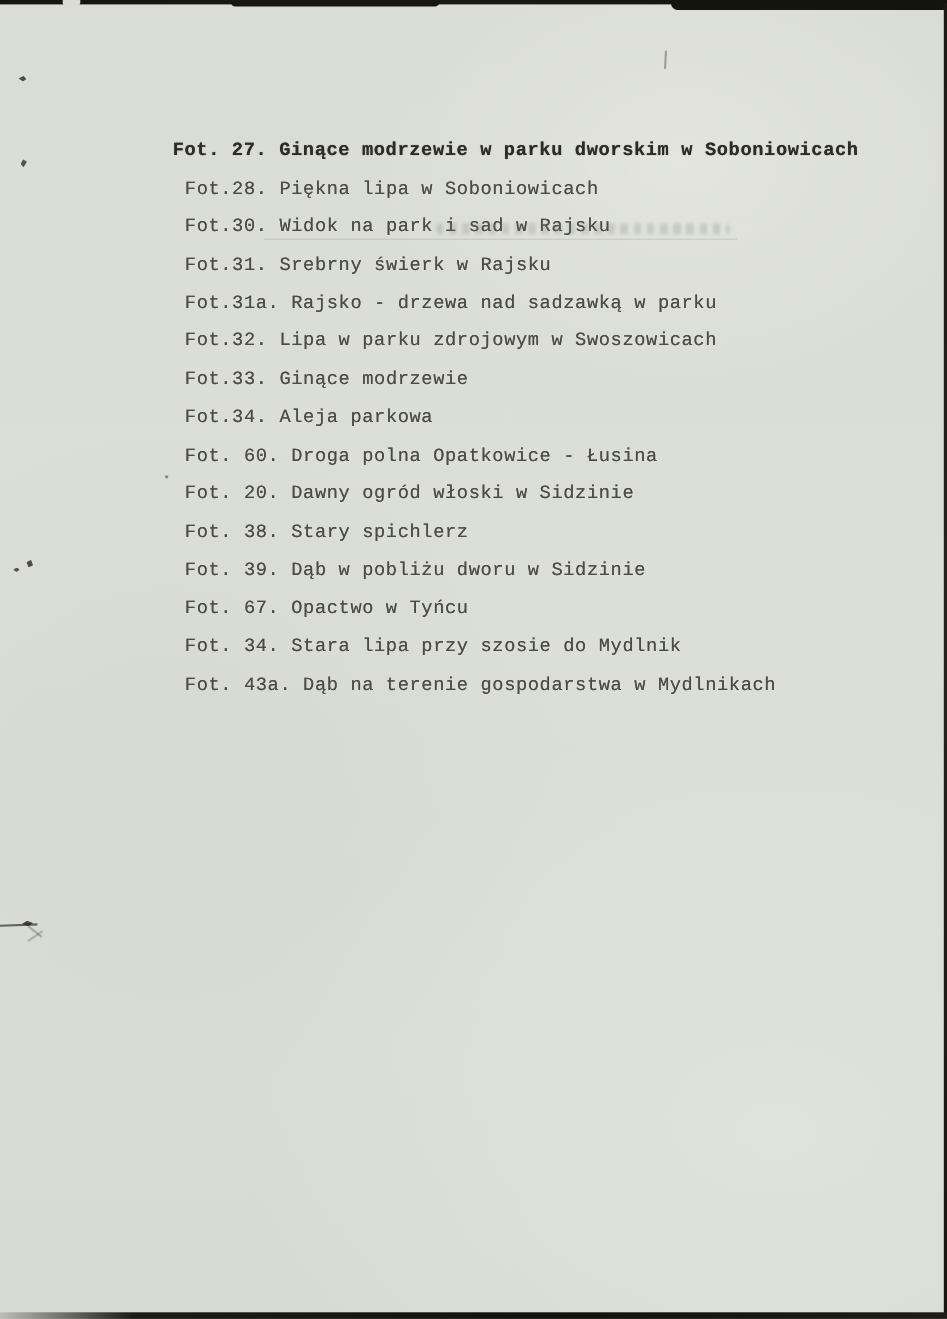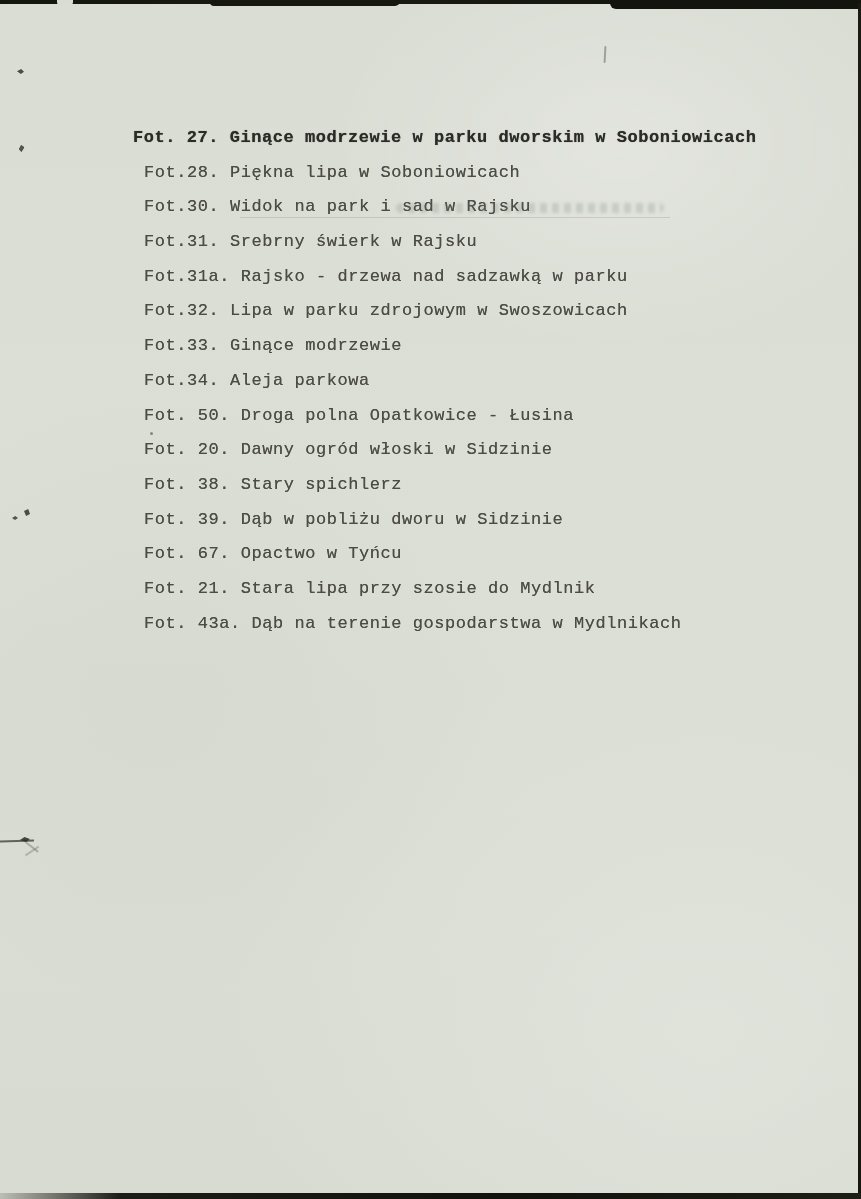--- a/index.html
+++ b/index.html
@@ -50,21 +50,21 @@
     background: linear-gradient(90deg, rgba(28,28,22,0.15) 0%, #1c1c16 14%, #12120d 58%, #1d1d16 100%);
   }
   .edge-right {
     position: absolute; top: 3px; right: 0; width: 3px; height: 1193px;
     background: linear-gradient(180deg, #1a1a13 0%, #23231b 50%, #16160f 100%);
   }
 
   
   .list {
     position: absolute;
-    left: 144px;
+    left: 168px;
     top: 121px;
   }
   .line {
     height: 34.7px;
     line-height: 34.7px;
     font-size: 17px;
     letter-spacing: 0.55px;
     white-space: pre;
     color: #4c4b46;
     text-shadow: 0 0 0.6px rgba(70,70,62,0.75);
@@ -117,26 +117,26 @@
 
   <div class="list" id="photo-list">
       <div class="line bold"><span>Fot. 27.</span> <span>Ginące modrzewie w parku dworskim w Soboniowicach</span></div>
       <div class="line"><span>Fot.28.</span> <span>Piękna lipa w Soboniowicach</span></div>
       <div class="line"><span>Fot.30.</span> <span>Widok na park i sad w Rajsku</span></div>
       <div class="line"><span>Fot.31.</span> <span>Srebrny świerk w Rajsku</span></div>
       <div class="line"><span>Fot.31a.</span> <span>Rajsko - drzewa nad sadzawką w parku</span></div>
       <div class="line"><span>Fot.32.</span> <span>Lipa w parku zdrojowym w Swoszowicach</span></div>
       <div class="line"><span>Fot.33.</span> <span>Ginące modrzewie</span></div>
       <div class="line"><span>Fot.34.</span> <span>Aleja parkowa</span></div>
-      <div class="line"><span>Fot. 50.</span> <span>Droga polna Opatkowice - Łusina</span></div>
+      <div class="line"><span>Fot. 60.</span> <span>Droga polna Opatkowice - Łusina</span></div>
       <div class="line"><span>Fot. 20.</span> <span>Dawny ogród włoski w Sidzinie</span></div>
       <div class="line"><span>Fot. 38.</span> <span>Stary spichlerz</span></div>
       <div class="line"><span>Fot. 39.</span> <span>Dąb w pobliżu dworu w Sidzinie</span></div>
       <div class="line"><span>Fot. 67.</span> <span>Opactwo w Tyńcu</span></div>
-      <div class="line"><span>Fot. 21.</span> <span>Stara lipa przy szosie do Mydlnik</span></div>
+      <div class="line"><span>Fot. 34.</span> <span>Stara lipa przy szosie do Mydlnik</span></div>
       <div class="line"><span>Fot. 43a.</span> <span>Dąb na terenie gospodarstwa w Mydlnikach</span></div>
     </div>
 
   <div class="speck speck-a"></div>
   <div class="speck speck-b"></div>
   <div class="speck speck-c"></div>
   <div class="speck speck-d"></div>
   <div class="speck speck-e"></div>
   <div class="scratch-line"></div>
   <div class="scratch-blob"></div>

